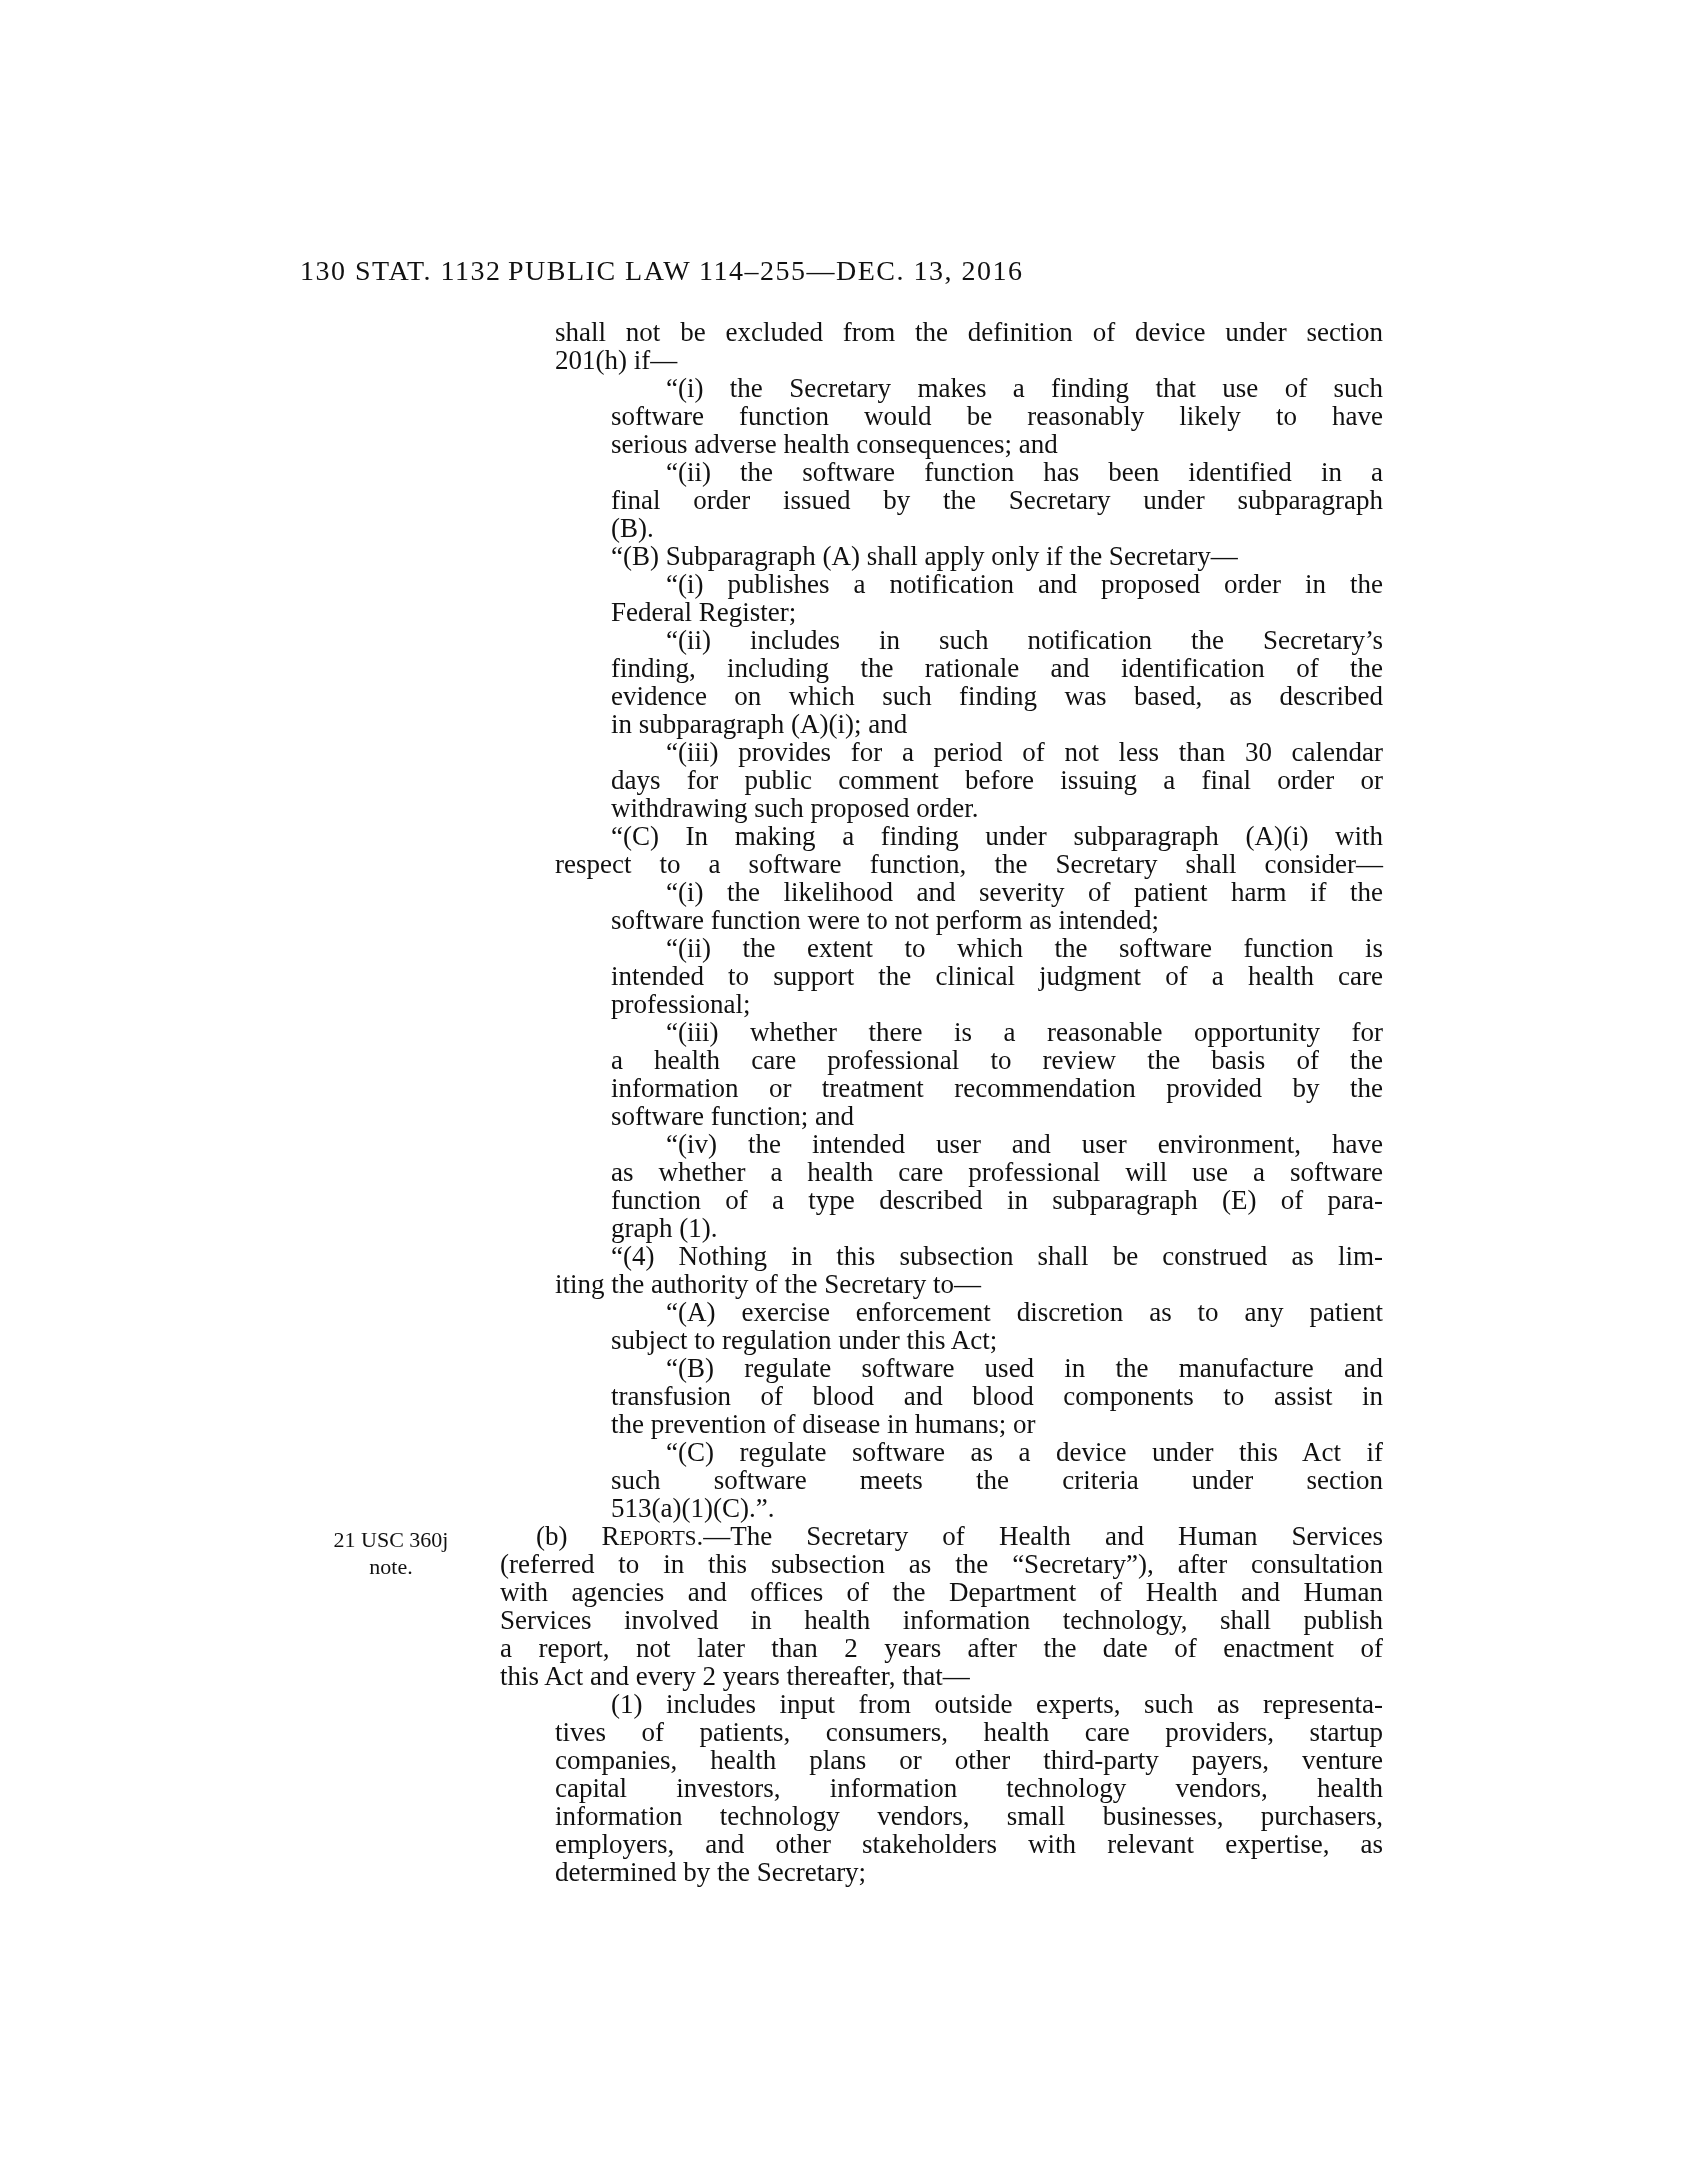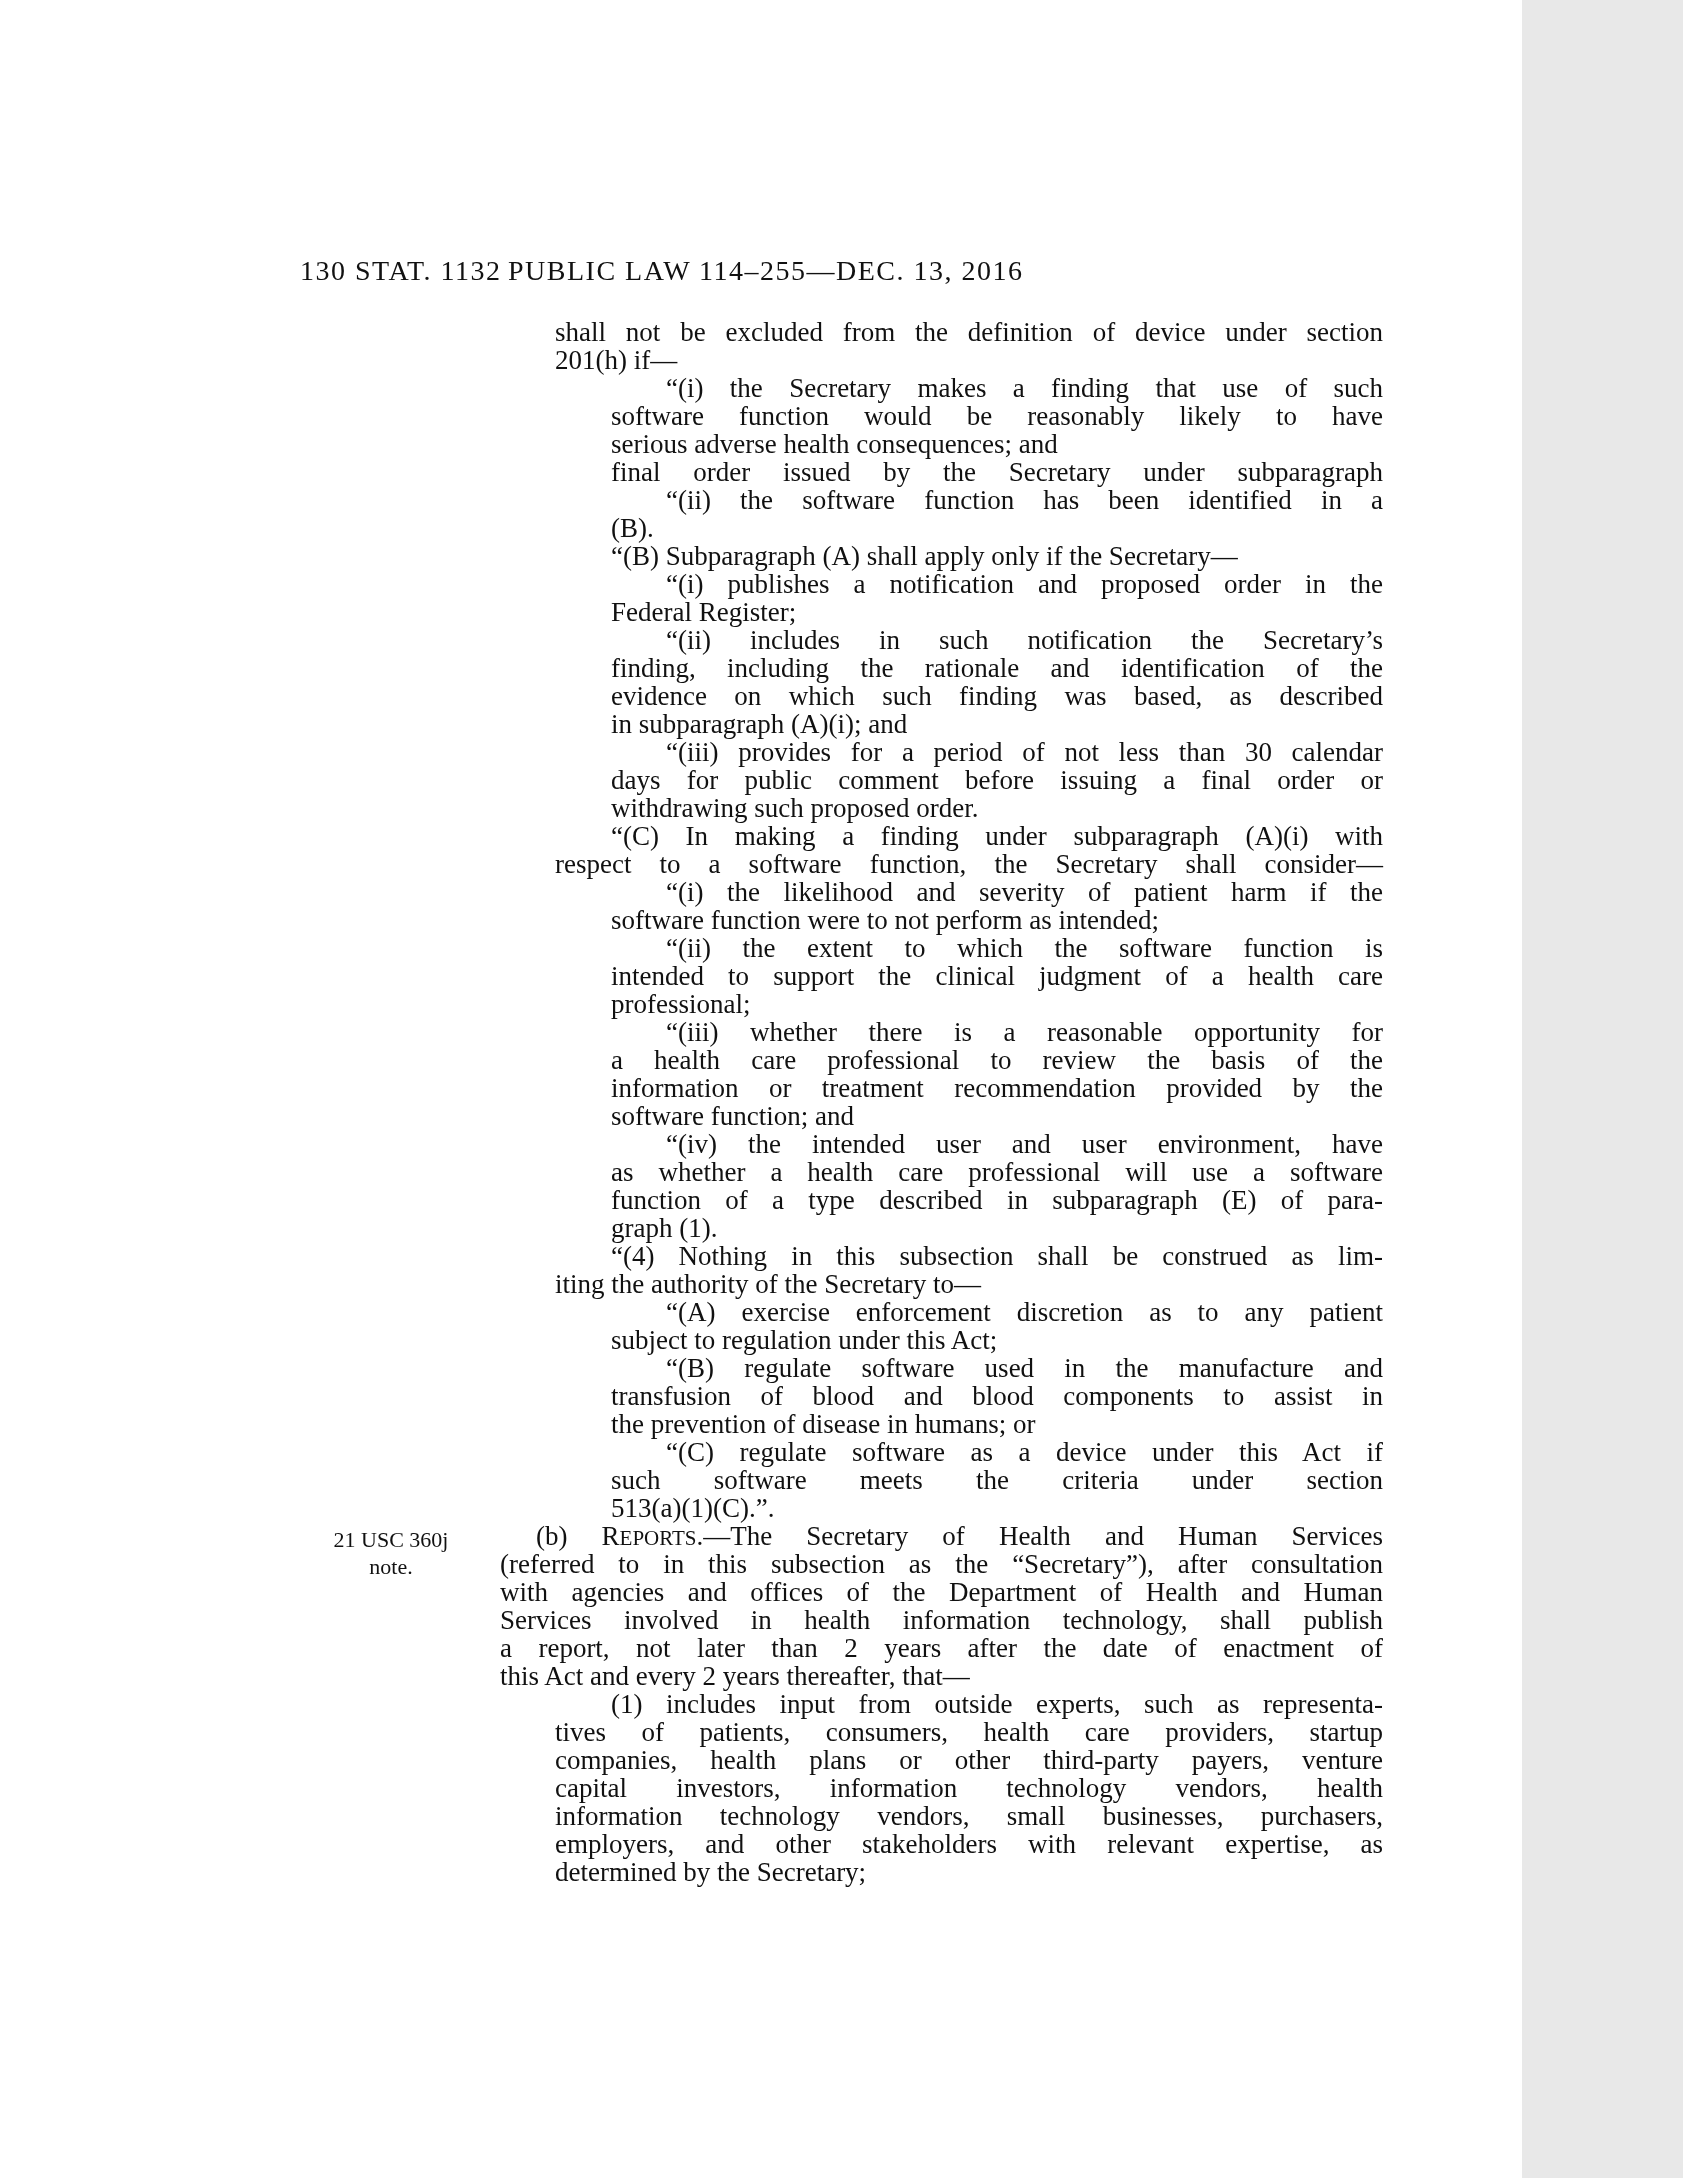--- a/index.html
+++ b/index.html
@@ -2,21 +2,21 @@
 <html><head>
 <meta charset="utf-8">
 <style>
   html, body {
     margin: 0;
     padding: 0;
     background: #e8e8e8;
   }
   .page {
     position: relative;
-    width: 1522px;
+    width: 1683px;
     height: 2178px;
     background: #ffffff;
     color: #111111;
     font-family: "Liberation Serif", serif;
     overflow: hidden;
   }
   .running-head {
     position: absolute;
     top: 255px;
     left: 0;
@@ -82,22 +82,22 @@
     <div>21 USC 360j</div>
     <div>note.</div>
   </div>
 
   <div class="body-text" id="body-lines">
       <div class="bl m1">shall not be excluded from the definition of device under section</div>
       <div class="bl m1 last">201(h) if—</div>
       <div class="bl m3">“(i) the Secretary makes a finding that use of such</div>
       <div class="bl m2">software function would be reasonably likely to have</div>
       <div class="bl m2 last">serious adverse health consequences; and</div>
+      <div class="bl m3">“(ii) the software function has been identified in a</div>
       <div class="bl m2">final order issued by the Secretary under subparagraph</div>
-      <div class="bl m3">“(ii) the software function has been identified in a</div>
       <div class="bl m2 last">(B).</div>
       <div class="bl m2 last">“(B) Subparagraph (A) shall apply only if the Secretary—</div>
       <div class="bl m3">“(i) publishes a notification and proposed order in the</div>
       <div class="bl m2 last">Federal Register;</div>
       <div class="bl m3">“(ii) includes in such notification the Secretary’s</div>
       <div class="bl m2">finding, including the rationale and identification of the</div>
       <div class="bl m2">evidence on which such finding was based, as described</div>
       <div class="bl m2 last">in subparagraph (A)(i); and</div>
       <div class="bl m3">“(iii) provides for a period of not less than 30 calendar</div>
       <div class="bl m2">days for public comment before issuing a final order or</div>

